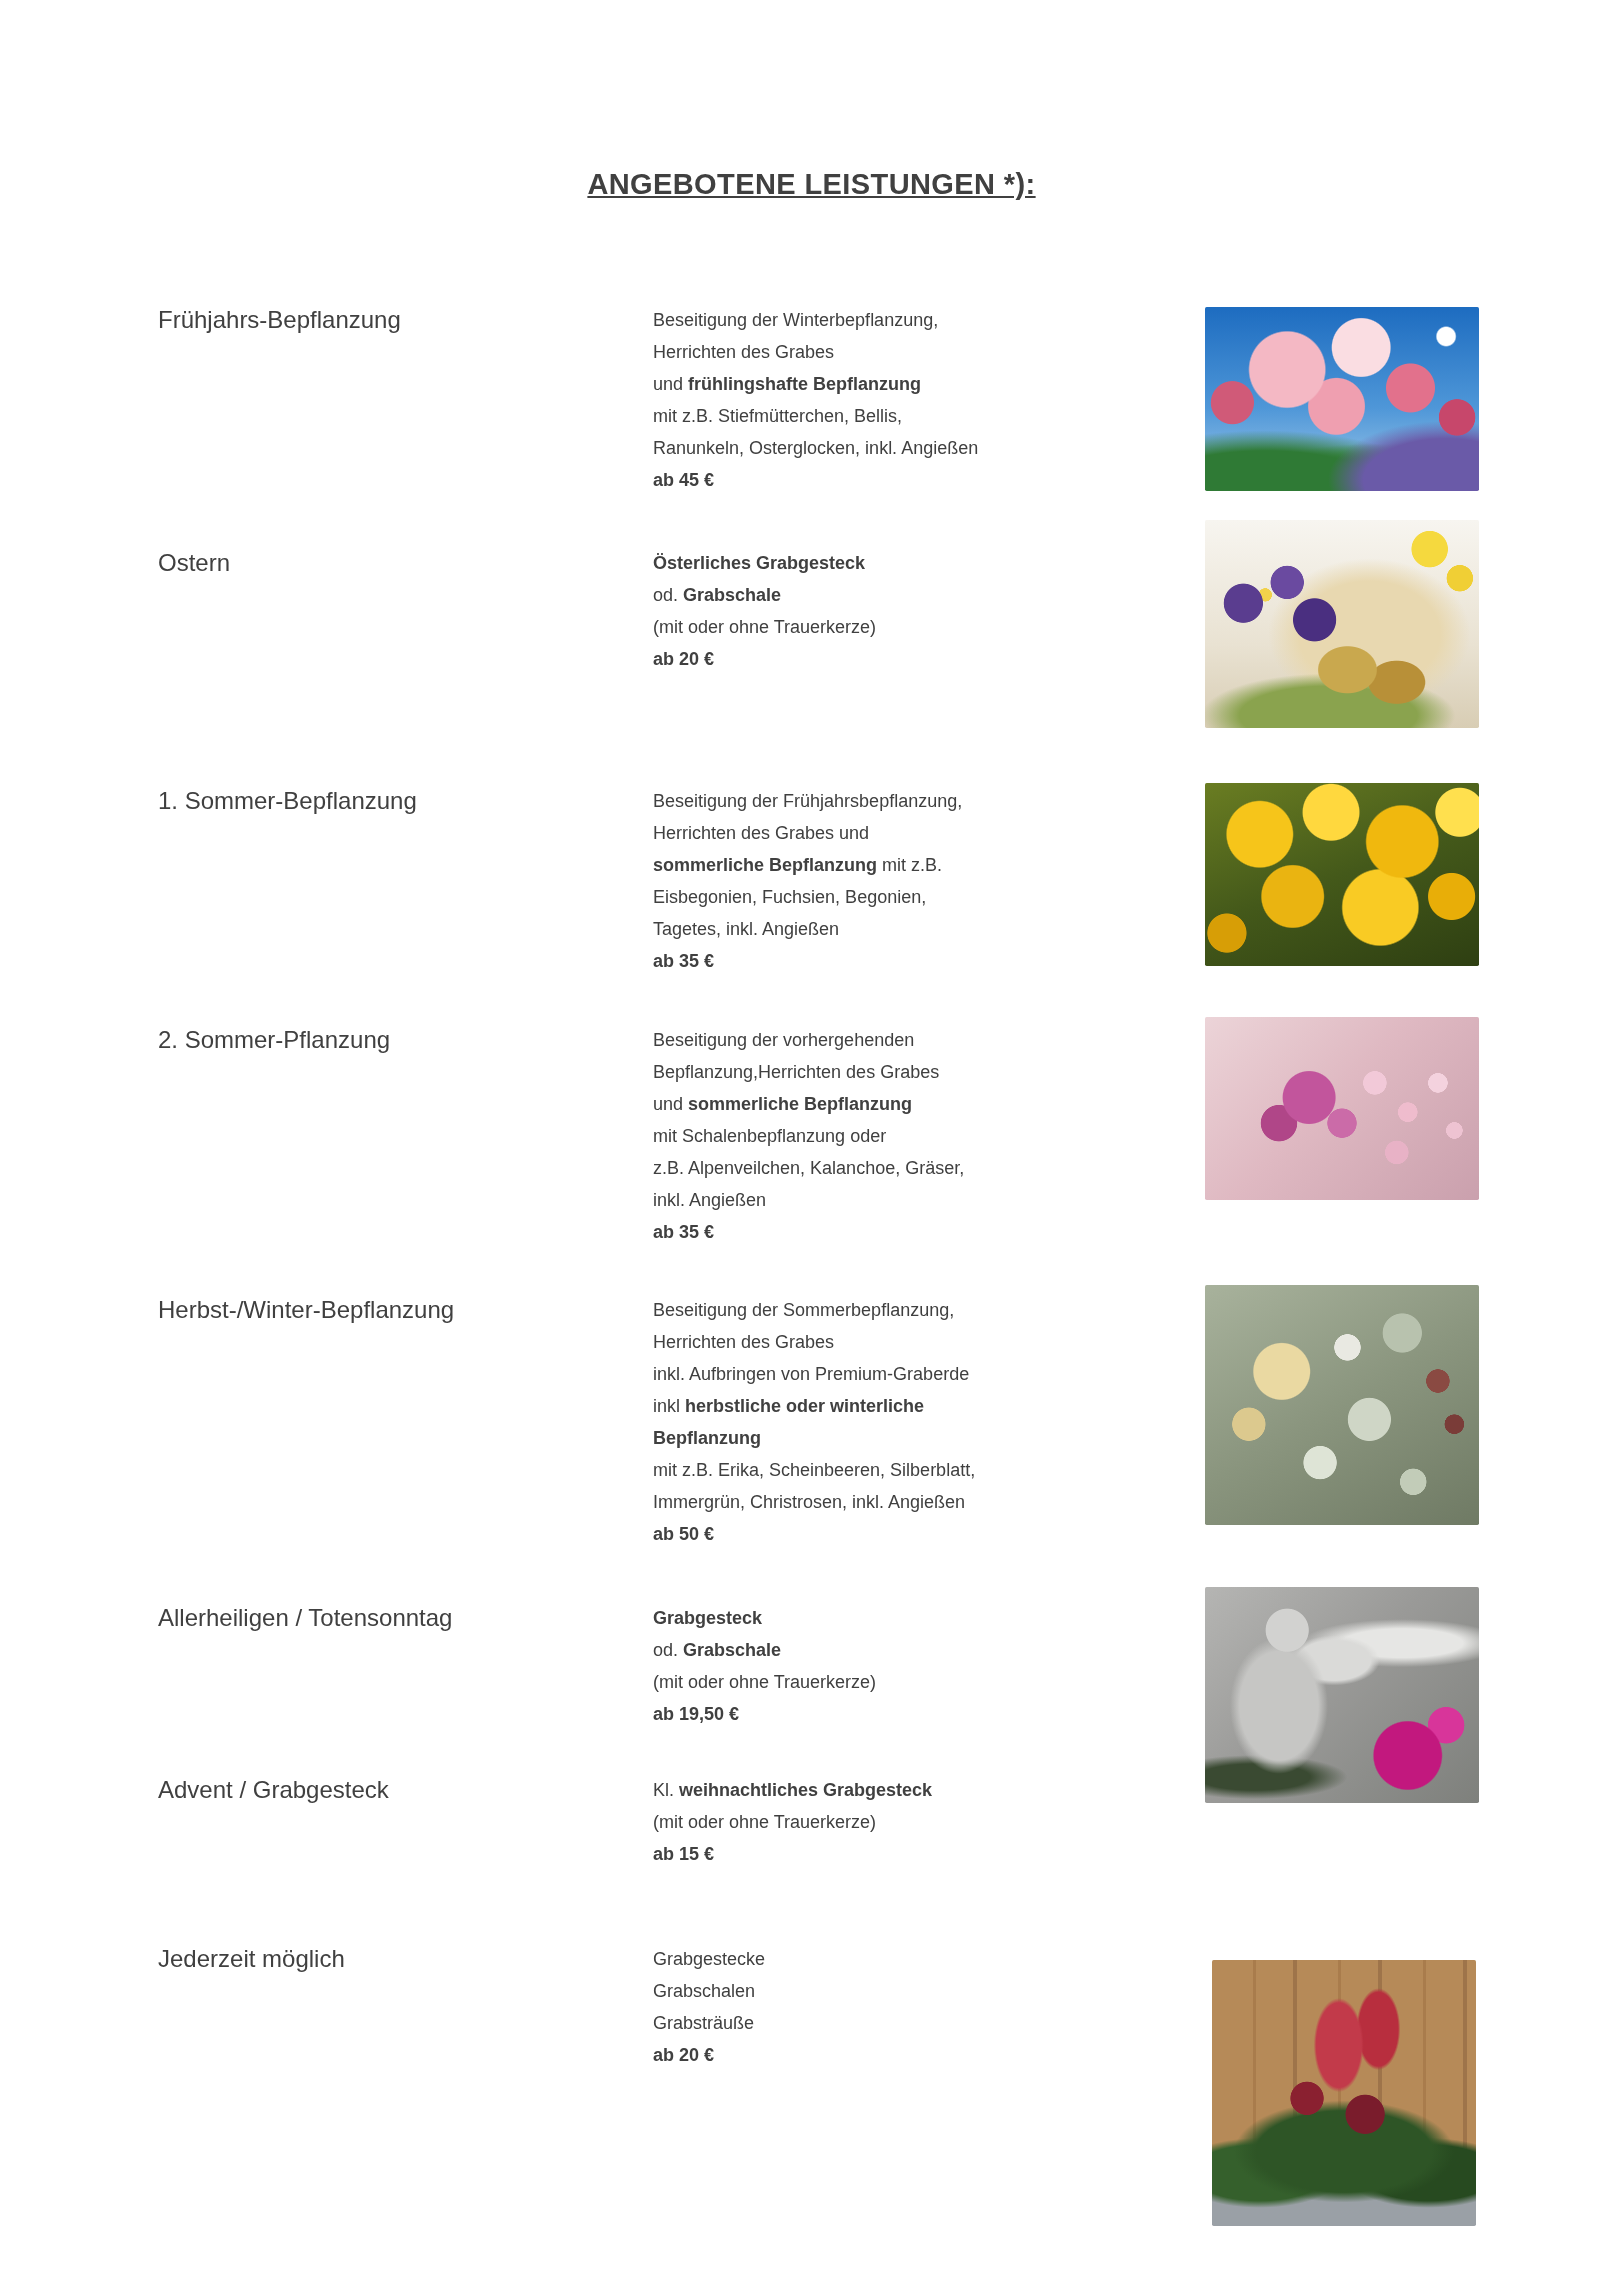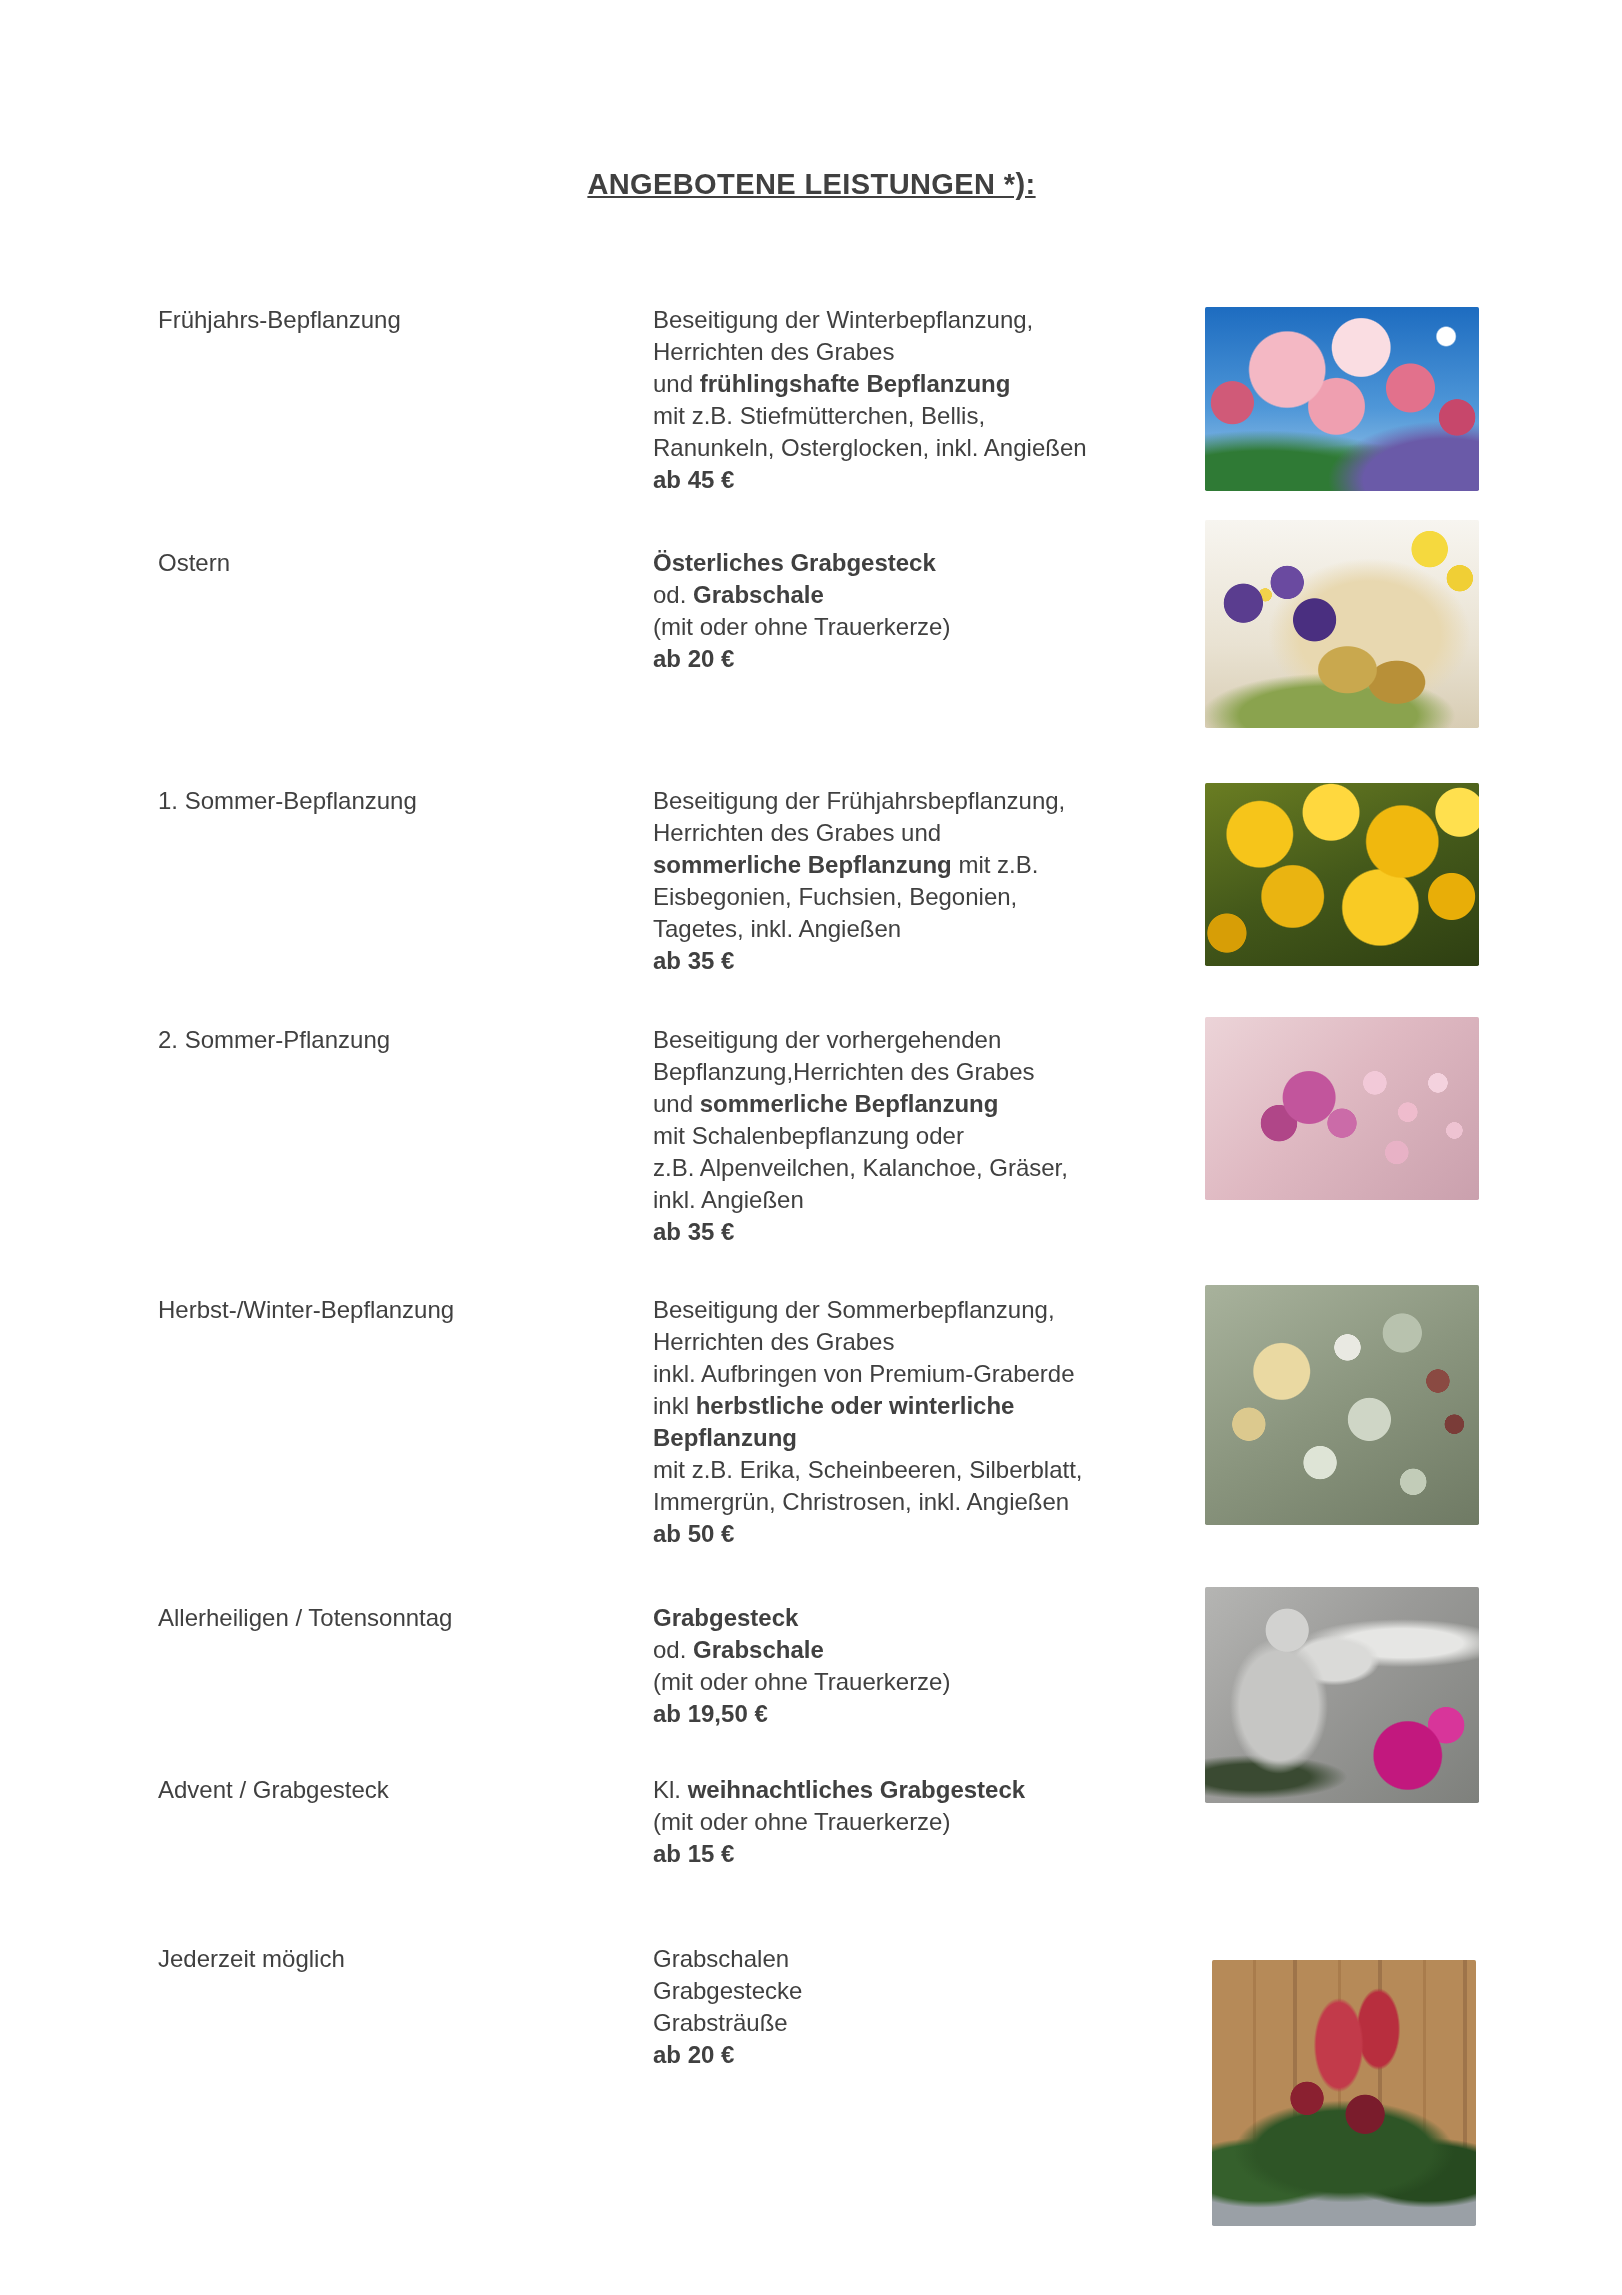--- a/index.html
+++ b/index.html
@@ -46,21 +46,21 @@
     font-size: 24px;
     line-height: 32px;
     white-space: nowrap;
   }
   .desc {
     position: absolute;
     left: 653px;
     top: 0;
   }
   .line, .price {
-    font-size: 24px;
+    font-size: 18px;
     line-height: 32px;
     white-space: pre;
   }
   .b, .price { font-weight: 700; }
 
   .photo {
     position: absolute;
     left: 1205px;
     width: 274px;
     border-radius: 1.7px;
@@ -244,22 +244,22 @@
         <div class="label">Advent / Grabgesteck</div>
         <div class="desc">
           <div class="line"><span>Kl. </span><span class="b">weihnachtliches Grabgesteck</span></div>
           <div class="line"><span>(mit oder ohne Trauerkerze)</span></div>
           <div class="price">ab 15 €</div>
         </div>
       </section>
       <section class="row row-7">
         <div class="label">Jederzeit möglich</div>
         <div class="desc">
+          <div class="line"><span>Grabgestecke</span></div>
           <div class="line"><span>Grabschalen</span></div>
-          <div class="line"><span>Grabgestecke</span></div>
           <div class="line"><span>Grabsträuße</span></div>
           <div class="price">ab 20 €</div>
         </div>
         <div class="photo photo--christmas-grave-arrangement-photo"></div>
       </section>
     </div>
 </div>
 
 
 </body></html>

